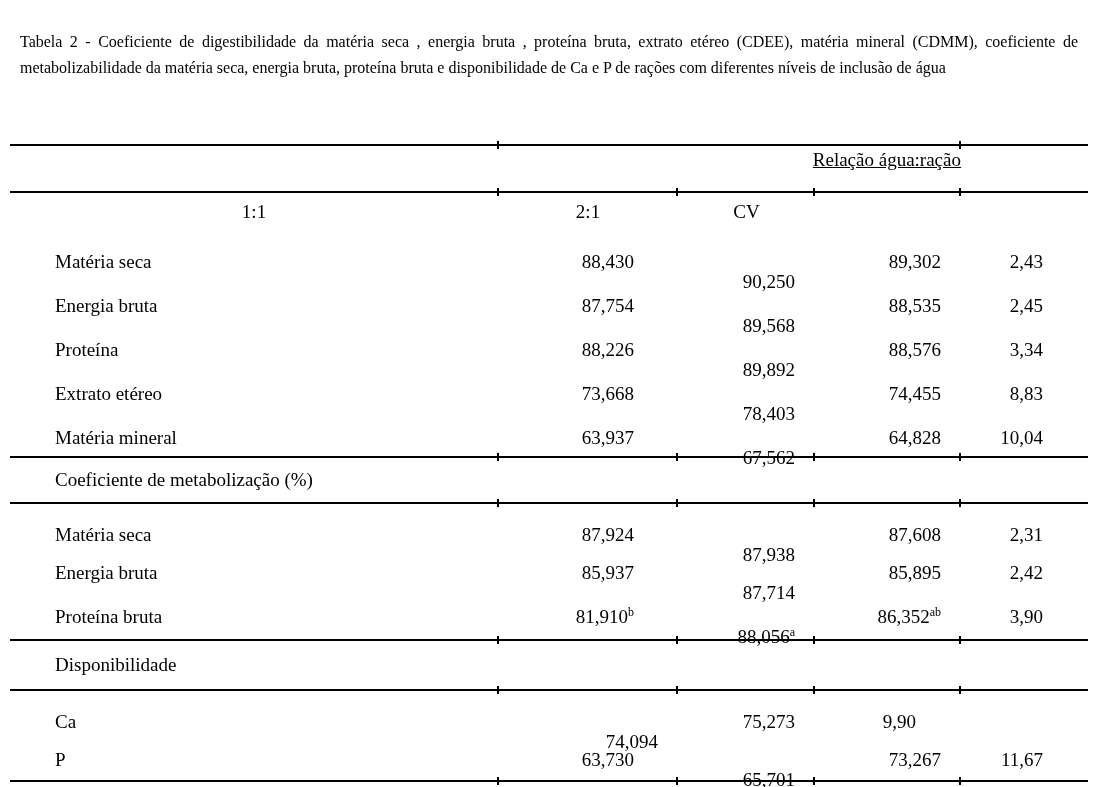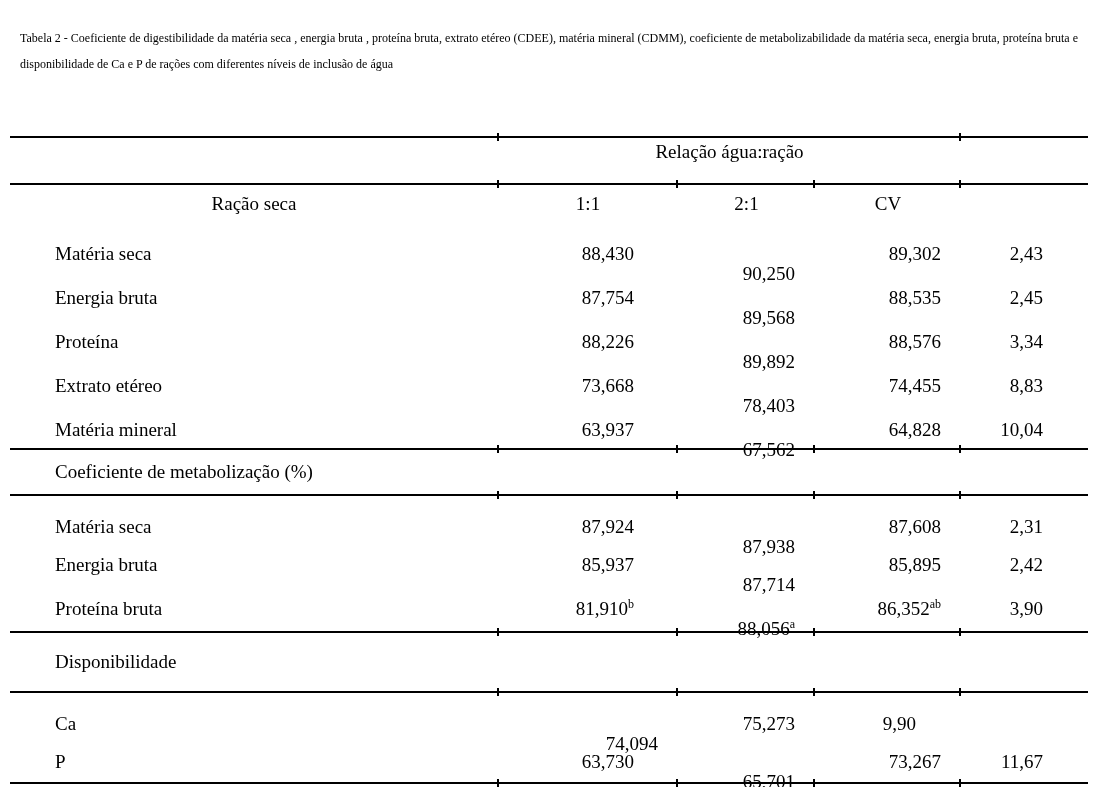--- a/index.html
+++ b/index.html
@@ -6,43 +6,43 @@
   body {
     width:1098px; height:787px;
     background:#ffffff; color:#000000;
     font-family:"Liberation Serif", serif;
     overflow:hidden;
   }
   .caption {
     box-sizing:border-box;
     height:112px;
     padding:13px 20px 0 20px;
-    font-size:12px;
+    font-size:16px;
     line-height:26px;
     text-align:justify;
   }
   .tbl { margin-left:10px; width:1078px; position:relative; }
   .rule { height:2px; background:#000; position:relative; }
   .tick { position:absolute; top:-3px; width:2px; height:8px; background:#000; }
   .tk1 { left:487px; } .tk2 { left:666px; } .tk3 { left:803px; } .tk4 { left:949px; }
   .row {
     display:grid;
     grid-template-columns:488px 180px 137px 146px 127px;
     align-items:center;
     font-size:19px;
   }
   .ghead {
     grid-template-columns:488px 463px 127px;
     height:45px;
     align-items:start;
     padding-top:3px;
     box-sizing:border-box;
   }
-  .gh { text-align:center; line-height:22px; }
-  .h38 { height:38px; } .h40 { height:40px; } .h43 { height:58px; } .h44 { height:44px; }
+  .gh { text-align:right; line-height:22px;text-decoration:underline; }
+  .h38 { height:38px; } .h40 { height:40px; } .h43 { height:48px; } .h44 { height:44px; }
   .sp5 { height:5px; } .sp9 { height:9px; } .sp11 { height:11px; }
   .lab { padding-left:45px; }
   .ch  { text-align:center; }
   .val { text-align:right; white-space:nowrap; }
   .v1 { padding-right:44px; }
   .v2 { padding-right:20px;margin-top:40px; }
   .v3 { padding-right:20px; }
   .v4 { padding-right:45px; }
   sup { font-size:12px; line-height:0; }
 </style>
@@ -65,21 +65,20 @@
   </div>
 
   <div class="rule">
     <span class="tick tk1"></span>
     <span class="tick tk2"></span>
     <span class="tick tk3"></span>
     <span class="tick tk4"></span>
   </div>
 
   <div class="row h38">
-    <div class="ch">Ração seca</div>
     <div class="ch">1:1</div>
     <div class="ch">2:1</div>
     <div class="ch">CV</div>
   </div>
 
   <div class="row h44">
     <div class="lab">Matéria seca</div>
     <div class="val v1">88,430</div>
     <div class="val v2">90,250</div>
     <div class="val v3">89,302</div>

